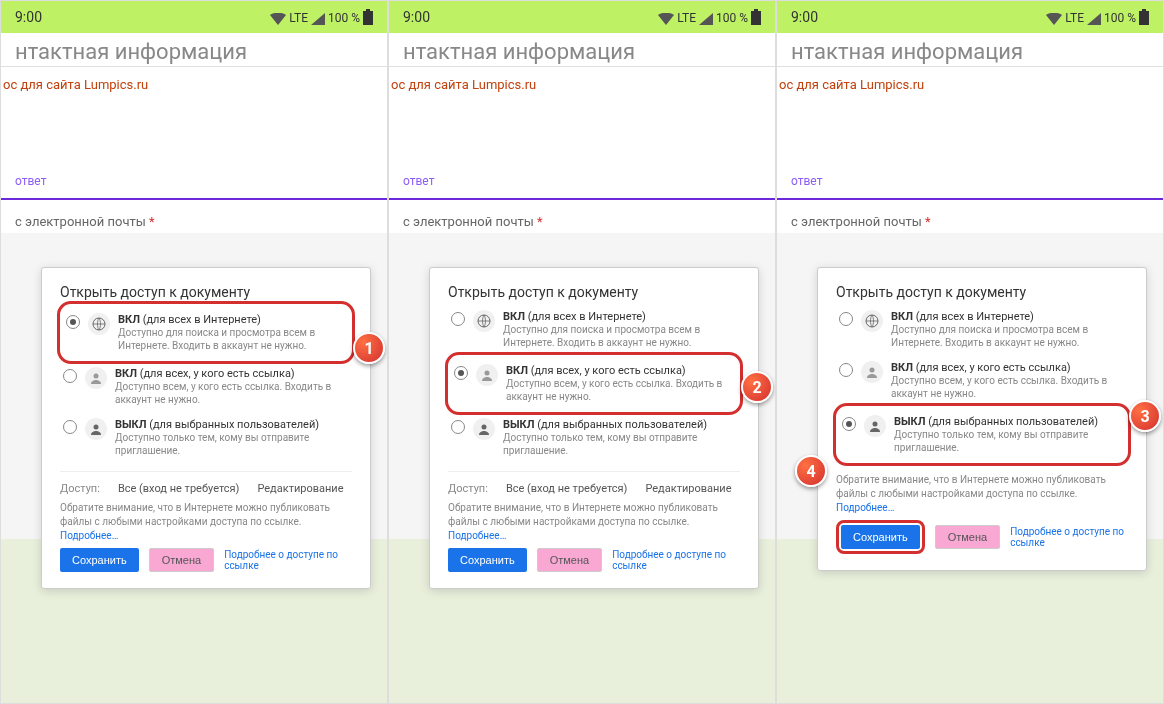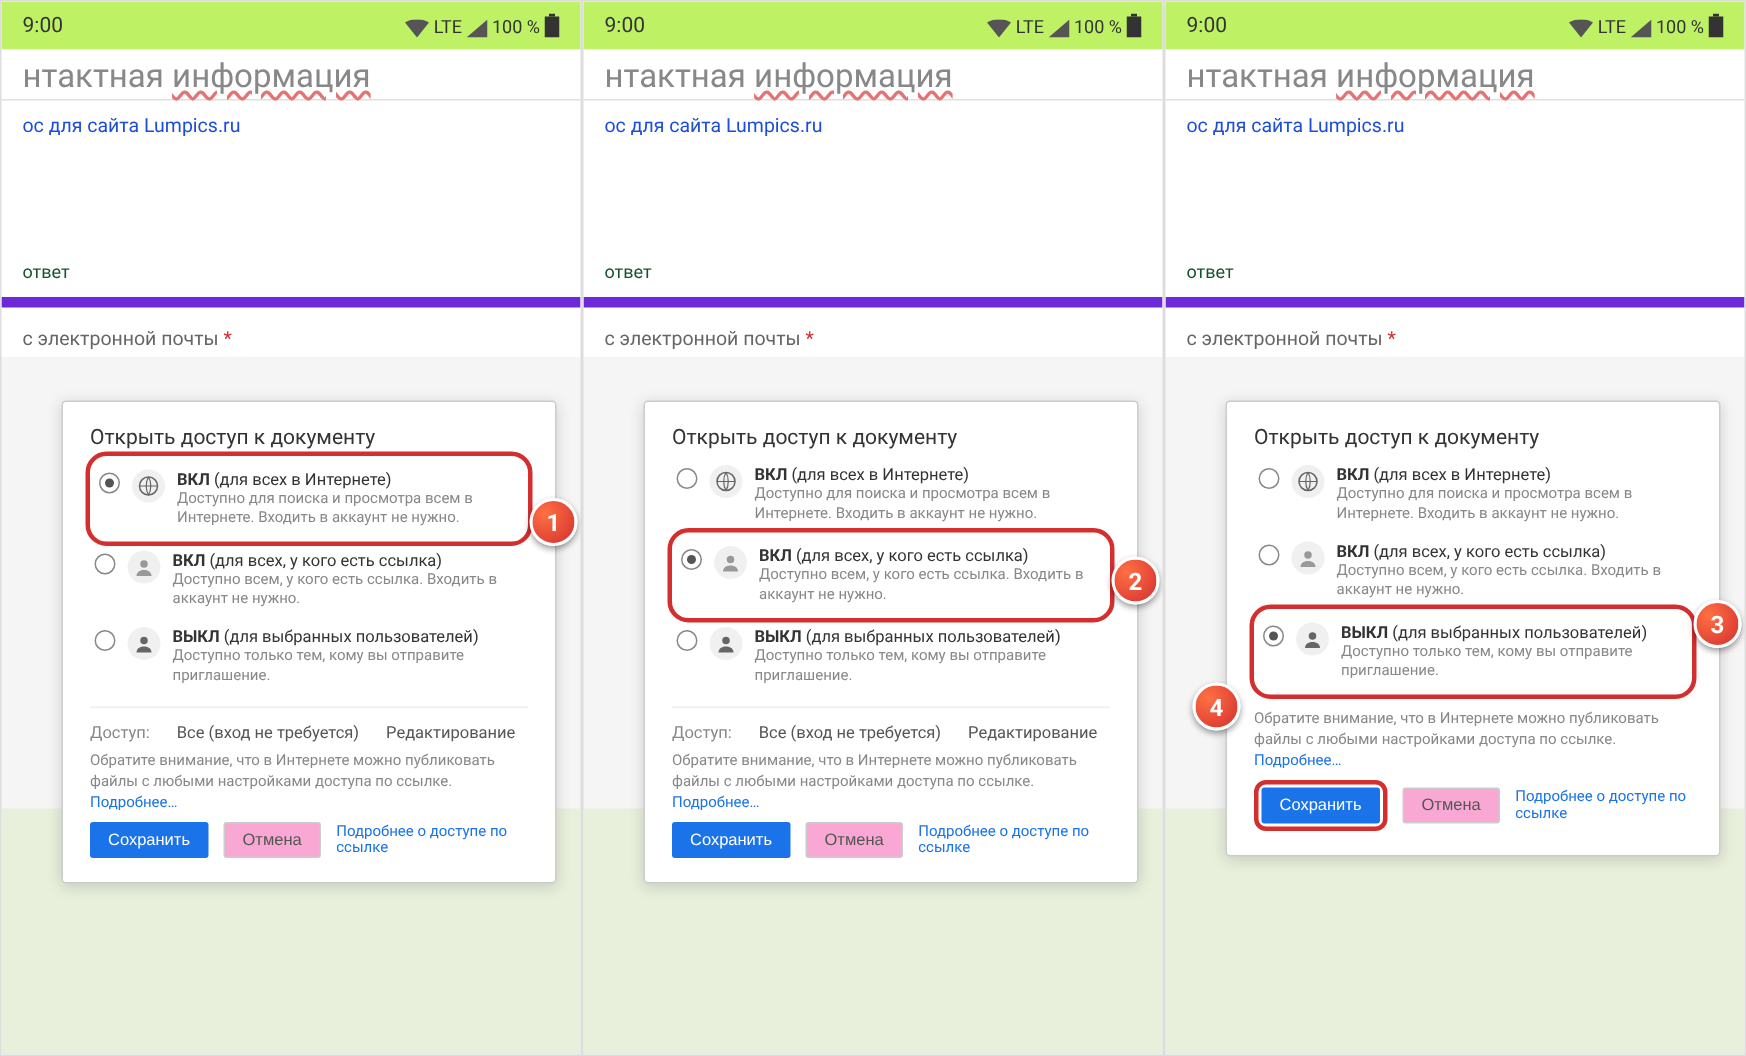--- a/index.html
+++ b/index.html
@@ -2,24 +2,24 @@
 <html><head>
 <meta charset="utf-8">
 <style>
 *{box-sizing:border-box;margin:0;padding:0}
 body{font-family:Roboto,Arial,sans-serif;background:#fff;display:flex;width:1164px;height:704px;overflow:hidden}
 .phone{width:388px;height:704px;border:1px solid #ddd;background:#f5f5f5;position:relative;overflow:hidden}
 .statusbar{display:flex;justify-content:space-between;align-items:center;padding:8px 14px;background:#bef264;font-size:14px;color:#333}
 .status-icons{display:flex;align-items:flex-end;gap:3px;font-size:12px}
 .header{background:#fff;padding:4px 0 8px 0}
 .title{font-size:22px;color:#888;padding:2px 14px;border-bottom:1px solid #e0e0e0}
-.title .underline{text-decoration:underline;text-decoration-color:#e57373;text-decoration-style:wavy}
-.subtitle{font-size:13px;color:#1d4ed8;padding:10px 14px}
+.title .underline{text-decoration-color:#e57373;text-decoration-style:wavy}
+.subtitle{font-size:13px;color:#c2410c;padding:10px 2px}
 .content{background:#fff;margin-bottom:6px}
-.answer-hint{font-size:12px;color:#14532d;padding:4px 14px 10px;border-bottom:7px solid #6d28d9}
+.answer-hint{font-size:12px;color:#8b5cf6;padding:4px 14px 10px;border-bottom:2px solid #6d28d9}
 .field-label{font-size:13px;color:#666;padding:14px 14px 4px}
 .req{color:#d32f2f}
 .spacer{height:60px;background:#fff}
 .dialog{position:absolute;top:266px;left:40px;right:16px;background:#fff;border:1px solid #ccc;border-radius:3px;box-shadow:0 2px 10px rgba(0,0,0,0.15);padding:16px 18px;font-size:11px}
 .dialog-title{font-size:14px;color:#333;margin-bottom:4px}
 .option{display:flex;align-items:flex-start;gap:8px;padding:6px 3px;position:relative}
 .radio{width:14px;height:14px;border:1.5px solid #888;border-radius:50%;flex-shrink:0;margin-top:2px;display:flex;align-items:center;justify-content:center}
 .radio.checked::after{content:'';width:6px;height:6px;background:#555;border-radius:50%}
 .opt-icon{width:22px;height:22px;border-radius:50%;background:#f0f0f0;flex-shrink:0;display:flex;align-items:center;justify-content:center;font-size:12px;margin-top:0}
 .opt-text{flex:1}

